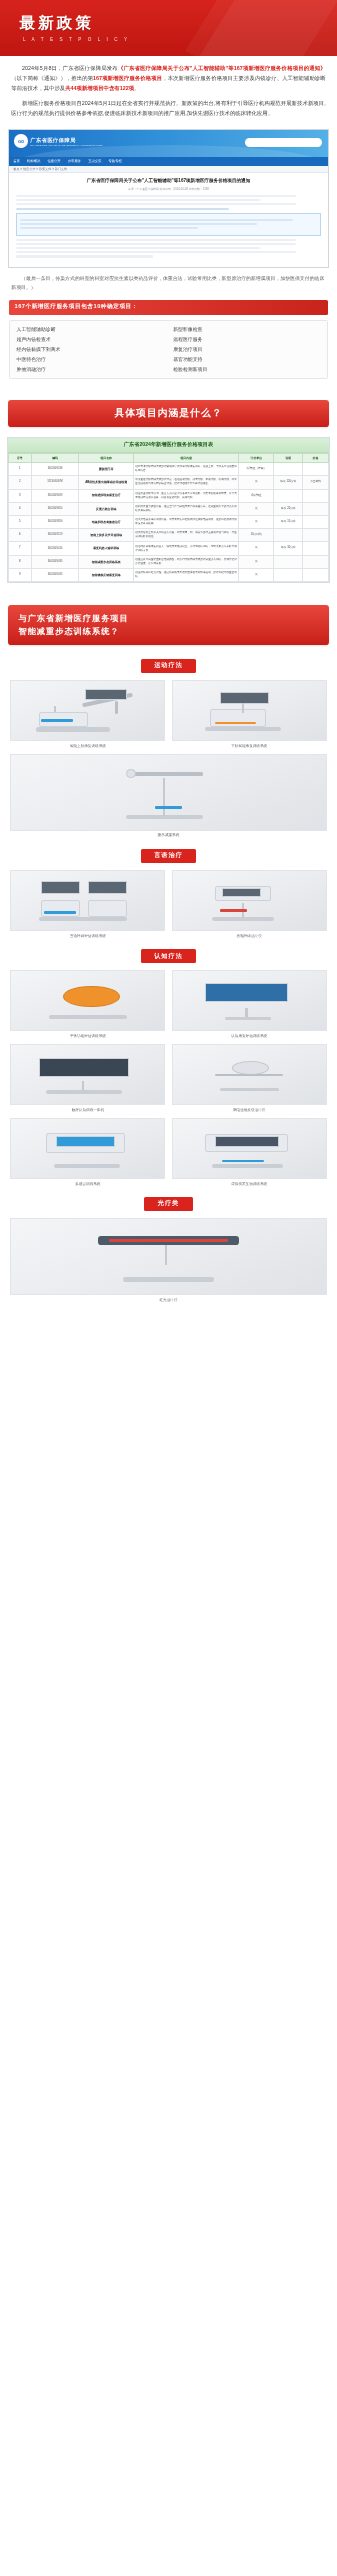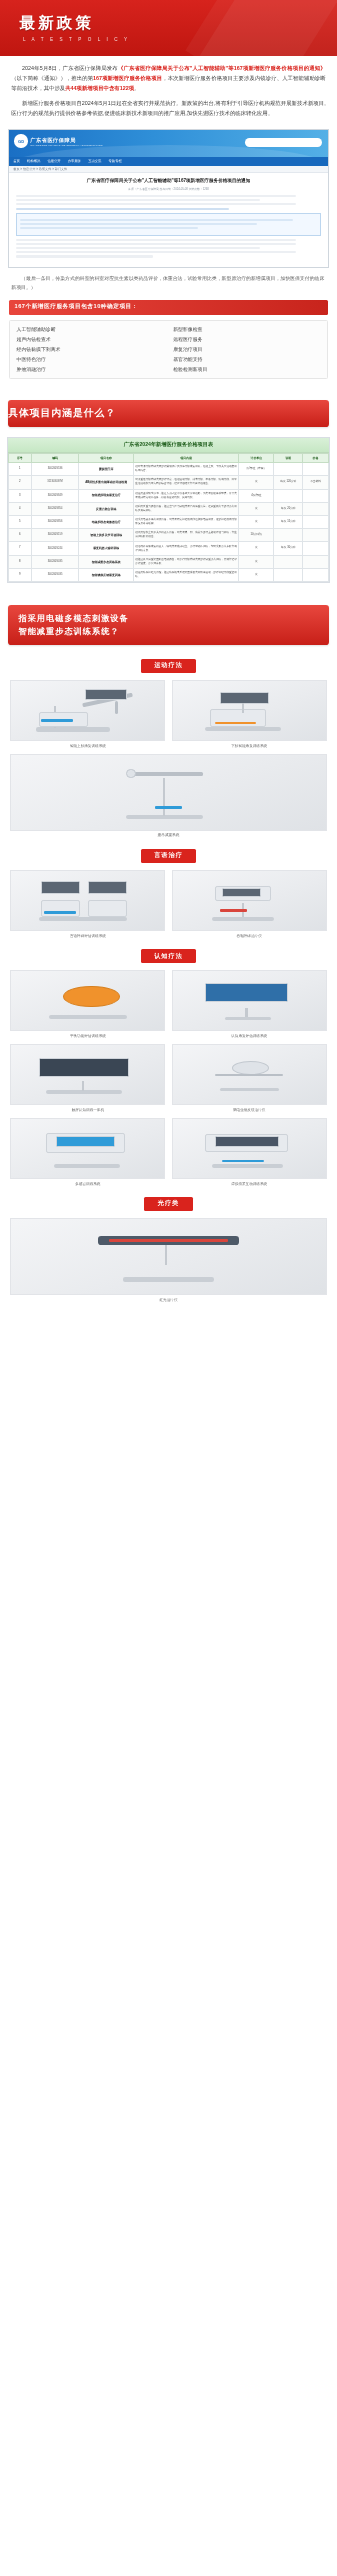--- a/index.html
+++ b/index.html
@@ -130,21 +130,21 @@
   .listbox div {
     font-size:4.9px; line-height:2.0; color:#444;
     break-inside: avoid;
   }
 
   
   .pill-wrap { padding: 11.3px 0 5.2px 0; background:#fff; }
   .pill {
     margin: 0 8.2px;
     background: linear-gradient(180deg,#e8473e,#c71f18);
-    color:#fff; font-size:9.8px; font-weight:bold;
+    color:#fff; text-align:center; font-size:9.8px; font-weight:bold;
     letter-spacing:1px; padding: 7.2px 0; border-radius: 3.1px;
     box-shadow: 0 1px 2.1px rgba(0,0,0,0.12);
   }
   .pill.left { text-align:left; padding-left:10.3px; font-size:8.2px; line-height:1.6; }
 
   
   .tablewrap { margin: 4.1px 7.2px 10.3px 7.2px; border:0.5px solid #d8dde3; }
   .tbl-title {
     background: linear-gradient(180deg,#d9f0d8,#c6e7c4);
     text-align:center; font-size:5.2px; font-weight:bold; color:#1d5c1a;
@@ -397,21 +397,21 @@
           <td class="c">次</td>
           <td class="c"></td>
           <td class="c"></td>
         </tr>
       </tbody>
     </table>
   </div>
 
   <div class="pill-wrap">
     <div class="pill left">
-      <div>指采用电磁多模态刺激设备</div>
+      <div>与广东省新增医疗服务项目</div>
       <div>智能减重步态训练系统？</div>
     </div>
   </div>
 
   <div class="cat">
     <span>运动疗法</span>
   </div>
   <div class="grid">
     <div class="cell">
       <div class="photo">

